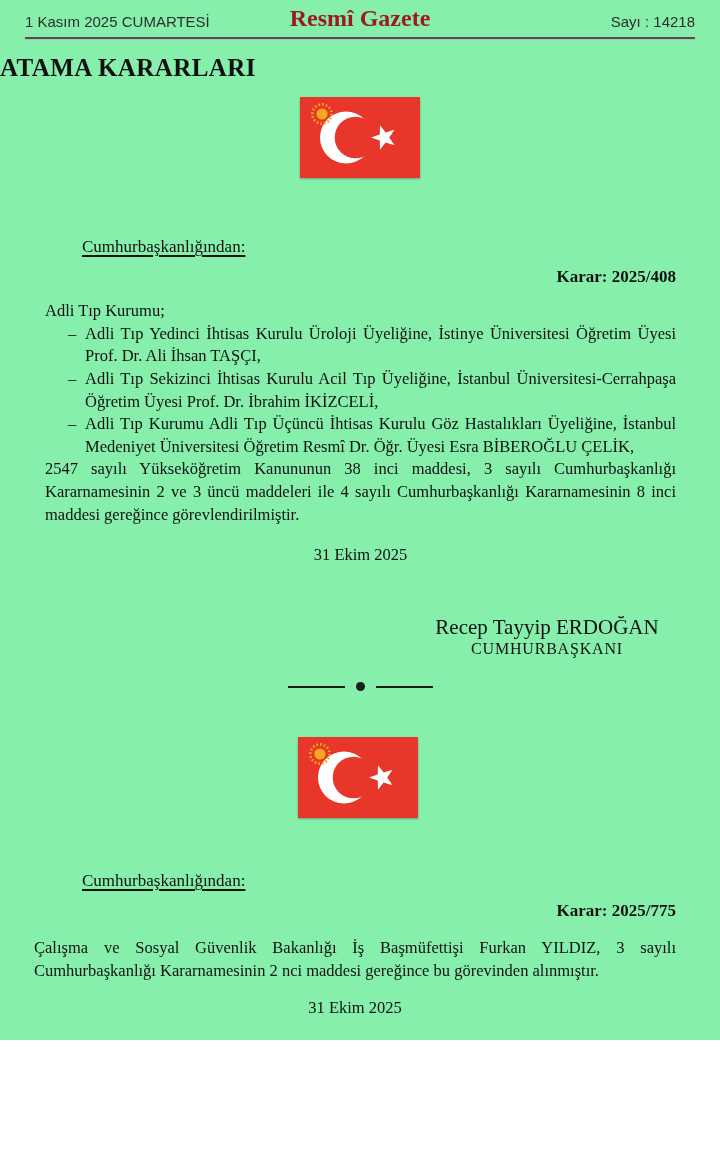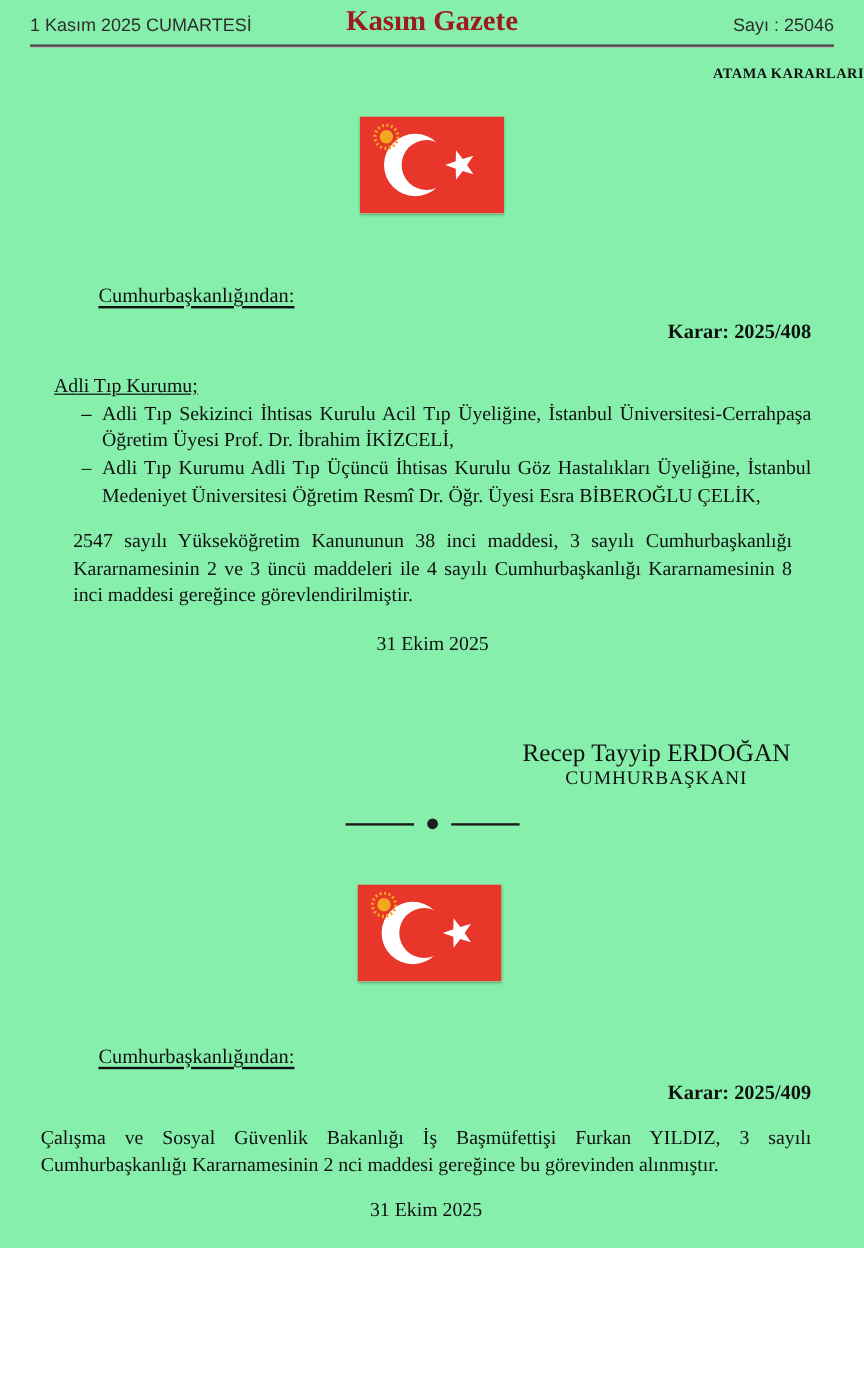--- a/index.html
+++ b/index.html
@@ -18,42 +18,42 @@
   }
   .issue {
     position:absolute; right:25px; top:13px;
     font-family:"Liberation Sans", sans-serif; font-size:15px; color:#2e2e2e;
   }
   .header-rule {
     position:absolute; left:25px; right:25px; top:37px; height:2px;
     background:var(--rule-gray,#4F4F4F); border-bottom:1px solid #b9b9b9;
   }
   .doc-title {
-    position:absolute; left:0; right:0; top:54px; text-align:right;
-    font-size:12px; font-weight:bold; letter-spacing:0.4px;
+    position:absolute; left:0; right:0; top:54px; text-align:left;
+    font-size:25px; font-weight:bold; letter-spacing:0.4px;
   }
   
   .flag { position:absolute; width:120px; height:81px; box-shadow:0 1px 2px rgba(0,0,0,0.30); }
   .flag-1 { left:300px; top:97px; }
   .flag-2 { left:298px; top:737px; }
   
   .decree-1 { position:absolute; left:45px; width:631px; top:196px; font-size:16.5px; line-height:22.6px; }
   .decree-2 { position:absolute; left:34px; width:642px; top:829px; font-size:16.5px; line-height:23px; }
   .authority {
     font-size:17px; text-decoration:underline; text-underline-offset:3px;
     text-decoration-thickness:1.5px;
     margin-top:40px;
   }
   .decree-1 .authority, .decree-1 .decree-number { margin-left:37px; }
   .decree-2 .authority, .decree-2 .decree-number { margin-left:48px; }
   .decree-number { margin-top:7px; font-size:17px; font-weight:bold;text-align:right; }
-  .intro { margin-top:23px;text-decoration:underline; }
+  .intro { margin-top:12px; }
   .alist .item { position:relative; padding-left:40px; text-align:justify; }
   .alist .dash { position:absolute; left:23px; }
-  .closing { margin:16px; text-align:justify; }
+  .closing { margin:0; text-align:justify; }
   .body-par { margin:14px 0 0 0; text-align:justify; }
   .decree-date { text-align:center; margin-top:18px; }
   .decree-2 .decree-date { margin-top:14px; }
   
   .sig { position:absolute; left:416px; width:262px; text-align:center; }
   .sig-1 { top:615px; }
   .sig-2 { top:1054px; }
   .sig .name { font-weight:normal; font-size:21px; }
   .sig .role { font-size:16px; letter-spacing:0.8px; }
   
@@ -63,41 +63,42 @@
   }
   .separator .line { width:57px; height:2px; background:#1c1c1c; }
   .separator .dot { width:9px; height:9px; border-radius:50%; background:#1c1c1c; }
 </style>
 </head>
 <body>
 
 <div class="page">
 
   <div class="header-date">1 Kasım 2025 CUMARTESİ</div>
-  <div class="masthead">Kasım Gazete</div>
-  <div class="issue">Sayı : 25046</div>
+  <div class="masthead">Resmî Gazete</div>
+  <div class="issue">Sayı : 14218</div>
   <div class="header-rule"></div>
   <div class="doc-title">ATAMA KARARLARI</div>
 
   <svg class="flag flag-1" viewBox="0 0 120 81" role="img">
     <rect width="120" height="81" fill="#E8362B"></rect>
     <circle cx="46" cy="40.5" r="26" fill="#ffffff"></circle>
     <circle cx="55.5" cy="40.5" r="20.8" fill="#E8362B"></circle>
     <polygon fill="#ffffff" points="71,40.5 79.79,37.44 79.98,28.14 85.61,35.55 94.52,32.86 89.2,40.5 94.52,48.14 85.61,45.45 79.98,52.86 79.79,43.56"></polygon>
     <circle cx="22" cy="17" r="5.6" fill="#F3A81E"></circle>
     <circle cx="22" cy="17" r="9.6" fill="none" stroke-width="2.6" stroke-dasharray="1.7 2.05" stroke="#F3A81E"></circle>
   </svg>
 
   <div class="decree-1">
     <div class="authority">Cumhurbaşkanlığından:</div>
     <div class="decree-number">Karar: 2025/408</div>
     <div class="intro">Adli Tıp Kurumu;</div>
     <div class="alist">
       <div class="item">
         <span class="dash">–</span>
+        <span>Adli Tıp Yedinci İhtisas Kurulu Üroloji Üyeliğine, İstinye Üniversitesi Öğretim Üyesi Prof. Dr. Ali İhsan TAŞÇI,</span>
       </div>
       <div class="item">
         <span class="dash">–</span>
         <span>Adli Tıp Sekizinci İhtisas Kurulu Acil Tıp Üyeliğine, İstanbul Üniversitesi-Cerrahpaşa Öğretim Üyesi Prof. Dr. İbrahim İKİZCELİ,</span>
       </div>
       <div class="item">
         <span class="dash">–</span>
         <span>Adli Tıp Kurumu Adli Tıp Üçüncü İhtisas Kurulu Göz Hastalıkları Üyeliğine, İstanbul Medeniyet Üniversitesi Öğretim Resmî Dr. Öğr. Üyesi Esra BİBEROĞLU ÇELİK,</span>
       </div>
     </div>
@@ -120,21 +121,21 @@
     <rect width="120" height="81" fill="#E8362B"></rect>
     <circle cx="46" cy="40.5" r="26" fill="#ffffff"></circle>
     <circle cx="55.5" cy="40.5" r="20.8" fill="#E8362B"></circle>
     <polygon fill="#ffffff" points="71,40.5 79.79,37.44 79.98,28.14 85.61,35.55 94.52,32.86 89.2,40.5 94.52,48.14 85.61,45.45 79.98,52.86 79.79,43.56"></polygon>
     <circle cx="22" cy="17" r="5.6" fill="#F3A81E"></circle>
     <circle cx="22" cy="17" r="9.6" fill="none" stroke-width="2.6" stroke-dasharray="1.7 2.05" stroke="#F3A81E"></circle>
   </svg>
 
   <div class="decree-2">
     <div class="authority">Cumhurbaşkanlığından:</div>
-    <div class="decree-number">Karar: 2025/409</div>
+    <div class="decree-number">Karar: 2025/775</div>
     <p class="body-par">Çalışma ve Sosyal Güvenlik Bakanlığı İş Başmüfettişi Furkan YILDIZ, 3 sayılı Cumhurbaşkanlığı Kararnamesinin 2 nci maddesi gereğince bu görevinden alınmıştır.</p>
     <div class="decree-date">31 Ekim 2025</div>
   </div>
 
   <div class="sig sig-2">
     <div class="name">Recep Tayyip ERDOĞAN</div>
     <div class="role">CUMHURBAŞKANI</div>
   </div>
 
 </div>

